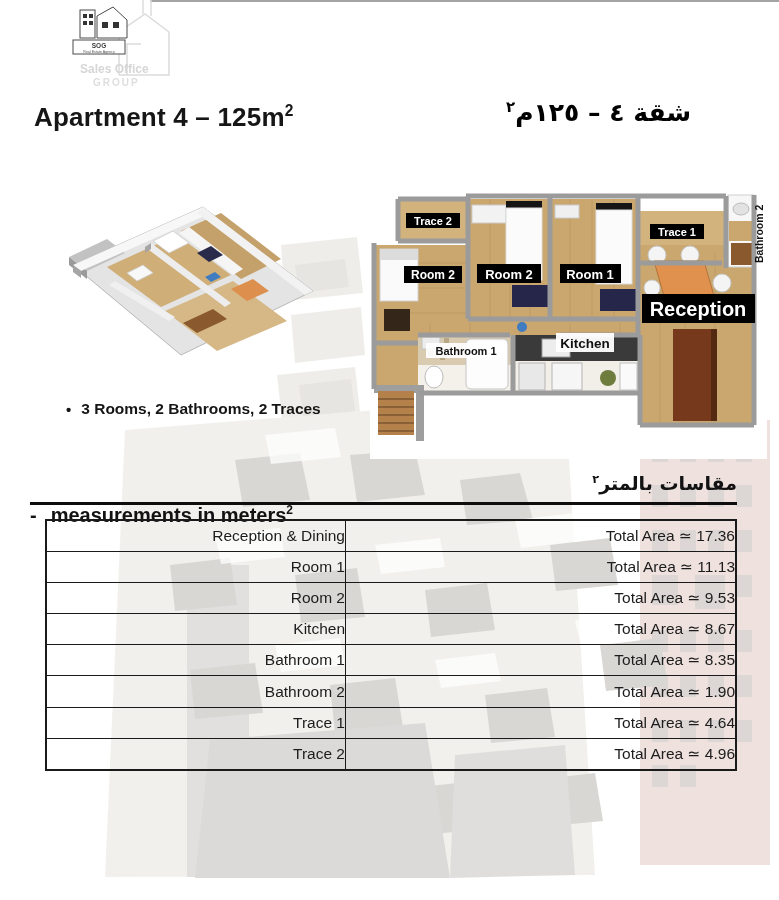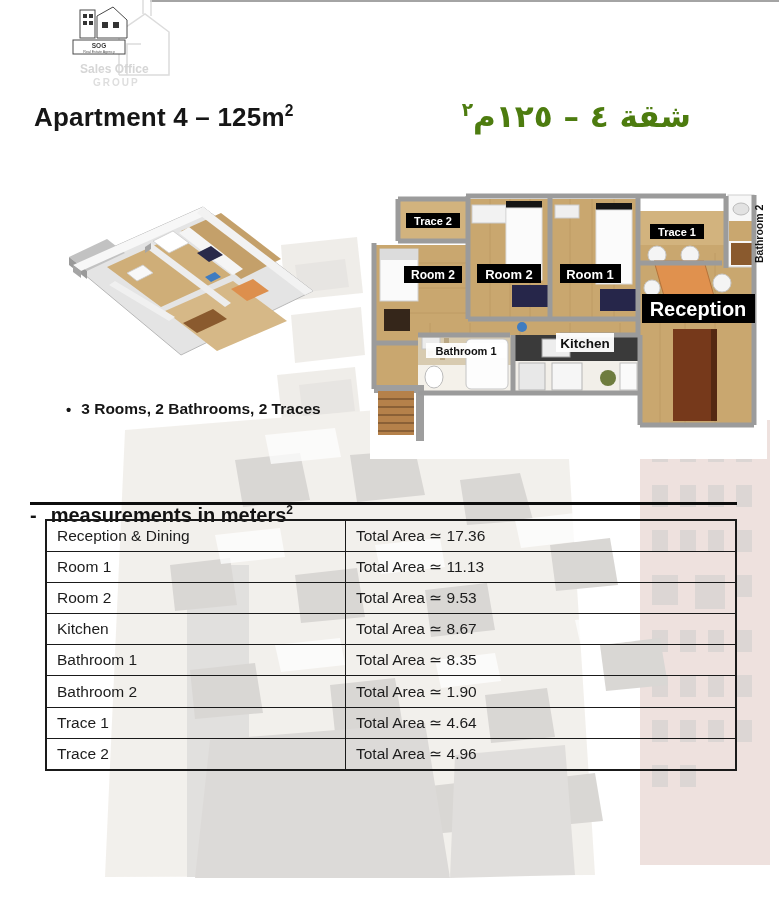--- a/index.html
+++ b/index.html
@@ -1,23 +1,23 @@
 <!DOCTYPE html>
 <html><head>
 <meta charset="utf-8">
 <style>
   html,body{margin:0;padding:0;background:#fff;}
   .page{position:relative;width:779px;height:900px;background:#ffffff;overflow:hidden;
-        font-family:"Liberation Sans","DejaVu Sans",sans-serif;color:#1b1b1b;}
+        font-family:"Liberation Sans","DejaVu Sans",sans-serif;color:#1b1b1b;text-align:right;}
   .abs{position:absolute;}
   
   .top-line{left:150px;top:0;width:629px;height:2px;background:#5a5a5a;opacity:.55;}
   
   .title-en{left:34px;top:102px;font-size:26px;font-weight:bold;letter-spacing:.2px;color:#161616;}
-  .title-ar{right:88px;top:98px;font-size:31px;font-weight:bold;color:#4d7c0f;
+  .title-ar{right:88px;top:98px;font-size:25px;font-weight:bold;color:#000000;
             font-family:"DejaVu Sans",sans-serif;direction:rtl;}
   sup{font-size:60%;vertical-align:super;font-weight:bold;}
   
   .features{left:66px;top:400px;font-size:15.5px;font-weight:bold;color:#151515;display:flex;gap:10px;}
   .features .dot{font-size:15px;line-height:20px;}
   .features .lines div{margin-bottom:11px;line-height:18px;}
   
   .head-en{left:30px;top:503px;font-size:20px;font-weight:bold;color:#121212;}
   .head-en .dash{margin-right:14px;}
   .head-ar{right:42px;top:472px;font-size:19px;font-weight:bold;color:#121212;
@@ -338,20 +338,21 @@
   </svg>
 
   <div class="abs features">
     <span class="dot">•</span>
     <div class="lines">
       <div>3 Rooms, 2 Bathrooms, 2 Traces</div>
     </div>
   </div>
 
   <div class="abs head-en"><span class="dash">-</span><span>measurements in meters</span><sup>2</sup></div>
+  <div class="abs head-ar" dir="rtl"><span>مقاسات بالمتر</span><sup>٢</sup></div>
   <div class="abs head-underline"></div>
 
   <div class="abs mtable-wrap">
     <table class="mtable">
       <tbody>
         <tr>
           <td class="c1">Reception &amp; Dining</td>
           <td class="c2">Total Area ≃ 17.36</td>
         </tr>
         <tr>

